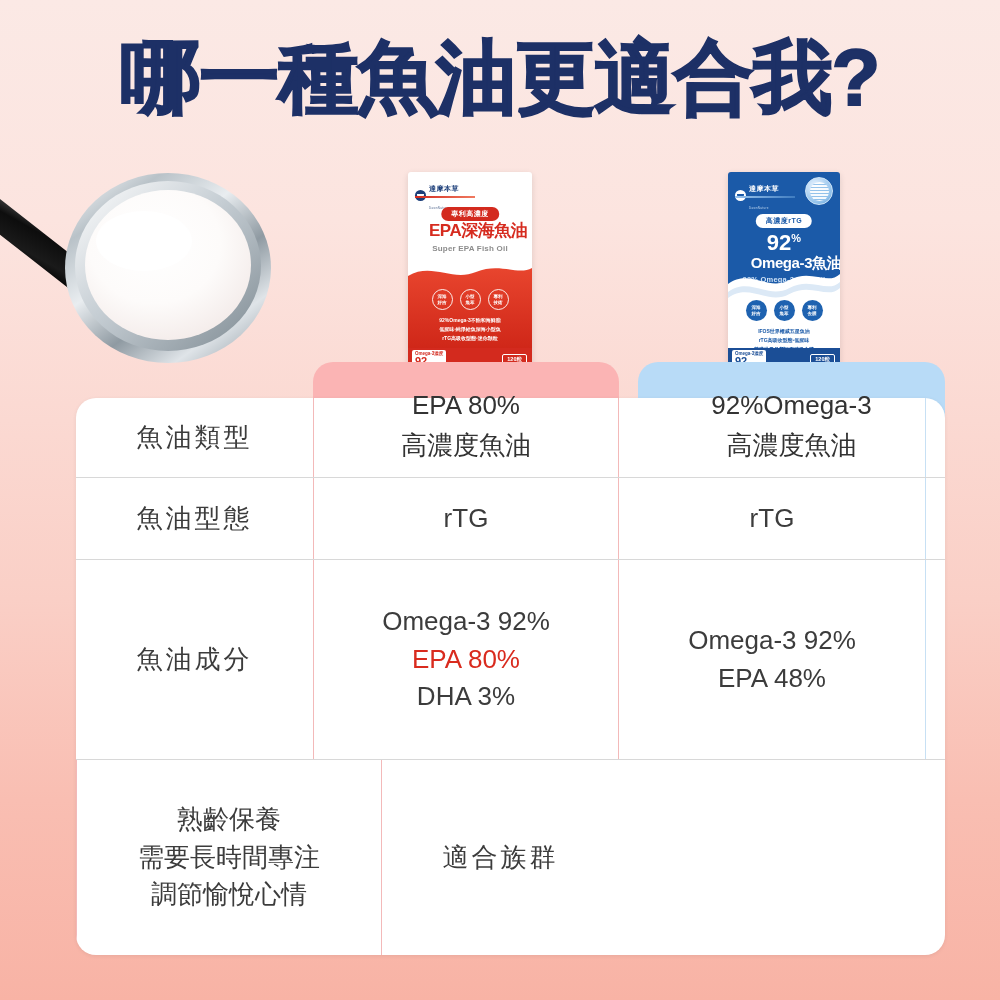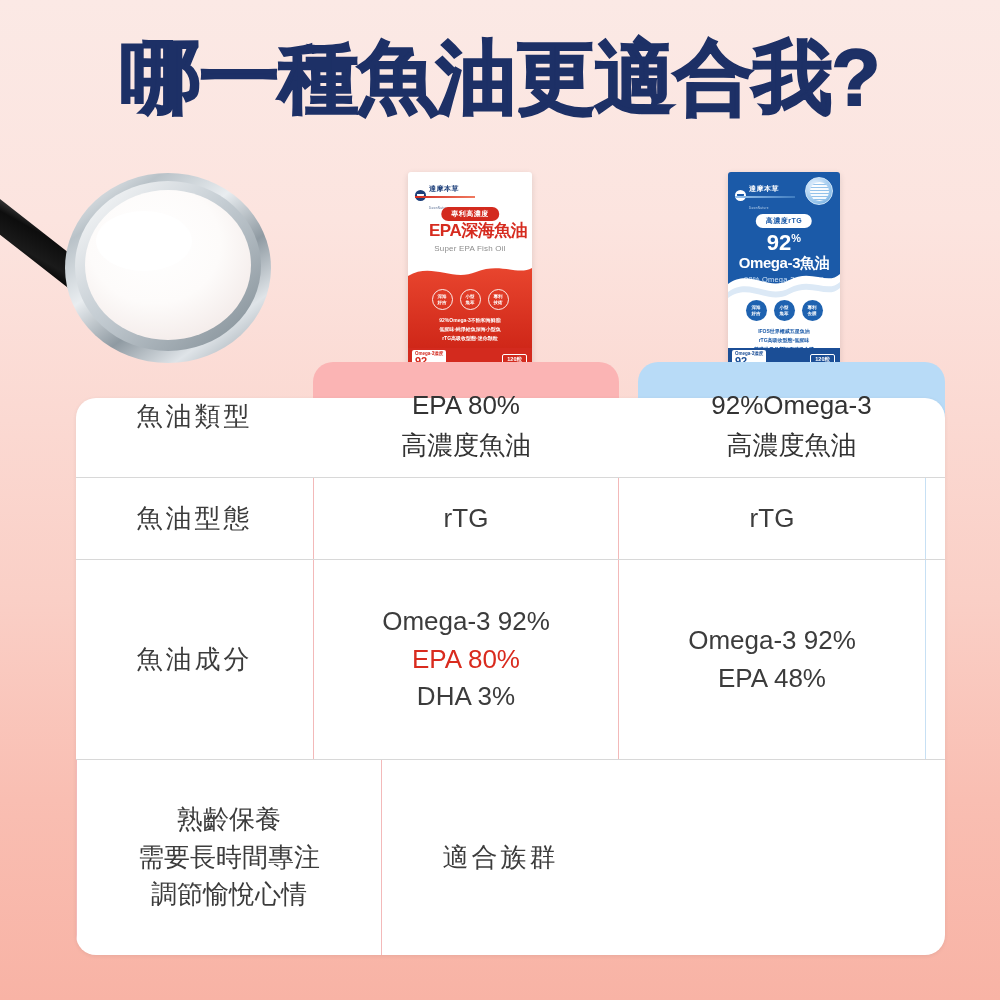--- a/index.html
+++ b/index.html
@@ -98,25 +98,25 @@
   .red .pb-badge { top: 35px; background:#D32A1E; color:#fff; }
   .blue .pb-badge { top: 42px; background:#ffffff; color:#1B5AA8; }
 
   .pb-title {
     position:absolute; left:8px; width:100%; text-align:left;
     font-weight: 800; line-height: 1.05; white-space: nowrap; margin-left: 13px;
   }
   .red .pb-title { top: 50px; font-size: 17px; color:#D62B1F; letter-spacing:-0.5px; }
   .blue .pb-title1 { position:absolute; top:58px; left:0; width:100%; text-align:center; font-size:22px; font-weight:800; color:#fff; }
   .blue .pb-title1 sup { font-size:11px; }
-  .blue .pb-title2 { position:absolute; top:82px; left:0; width:100%; text-align:center; font-size:15px; font-weight:800; color:#fff; letter-spacing:-0.4px; white-space:nowrap;}
+  .blue .pb-title2 { position:absolute; top:82px; left:12px; width:100%; text-align:center; font-size:15px; font-weight:800; color:#fff; letter-spacing:-0.4px; white-space:nowrap;}
 
   .pb-sub {
     position:absolute; left:0; width:100%; text-align:center;
-    font-size: 8px; white-space: nowrap; letter-spacing: 0.2px;
+    font-size: 8px; white-space: nowrap; letter-spacing: 0.2px; font-weight: bold;
   }
   .red .pb-sub { top: 72px; color:#8c8c8c; }
   .blue .pb-sub { top: 103px; color:#cfe3f7; font-size:7.5px; }
 
   .pb-wave {
     position:absolute; left:0; width:100%; height: 110px;
   }
   .red .pb-wave { bottom:0; }
   .blue .pb-wave { bottom:0; }
 
@@ -180,21 +180,21 @@
     border-radius: 20px;
     box-shadow: 0 1px 4px rgba(0,0,0,0.07);
     overflow: hidden;
   }
   .tbl-row {
     display: flex;
     width: 100%;
     border-bottom: 1px solid #D8D8D8;
   }
   .tbl-row:last-child { border-bottom: none; }
-  .r0 { height: 80px; flex-direction: column; }
+  .r0 { height: 80px; }
   .r1 { height: 82px; }
   .r2 { height: 200px; }
   .r3 { height: 195px; }
 
   .cell {
     display: flex; flex-direction: column;
     align-items: center; justify-content: center;
     text-align: center;
     font-size: 26px;
     color: #3C3C3C;

